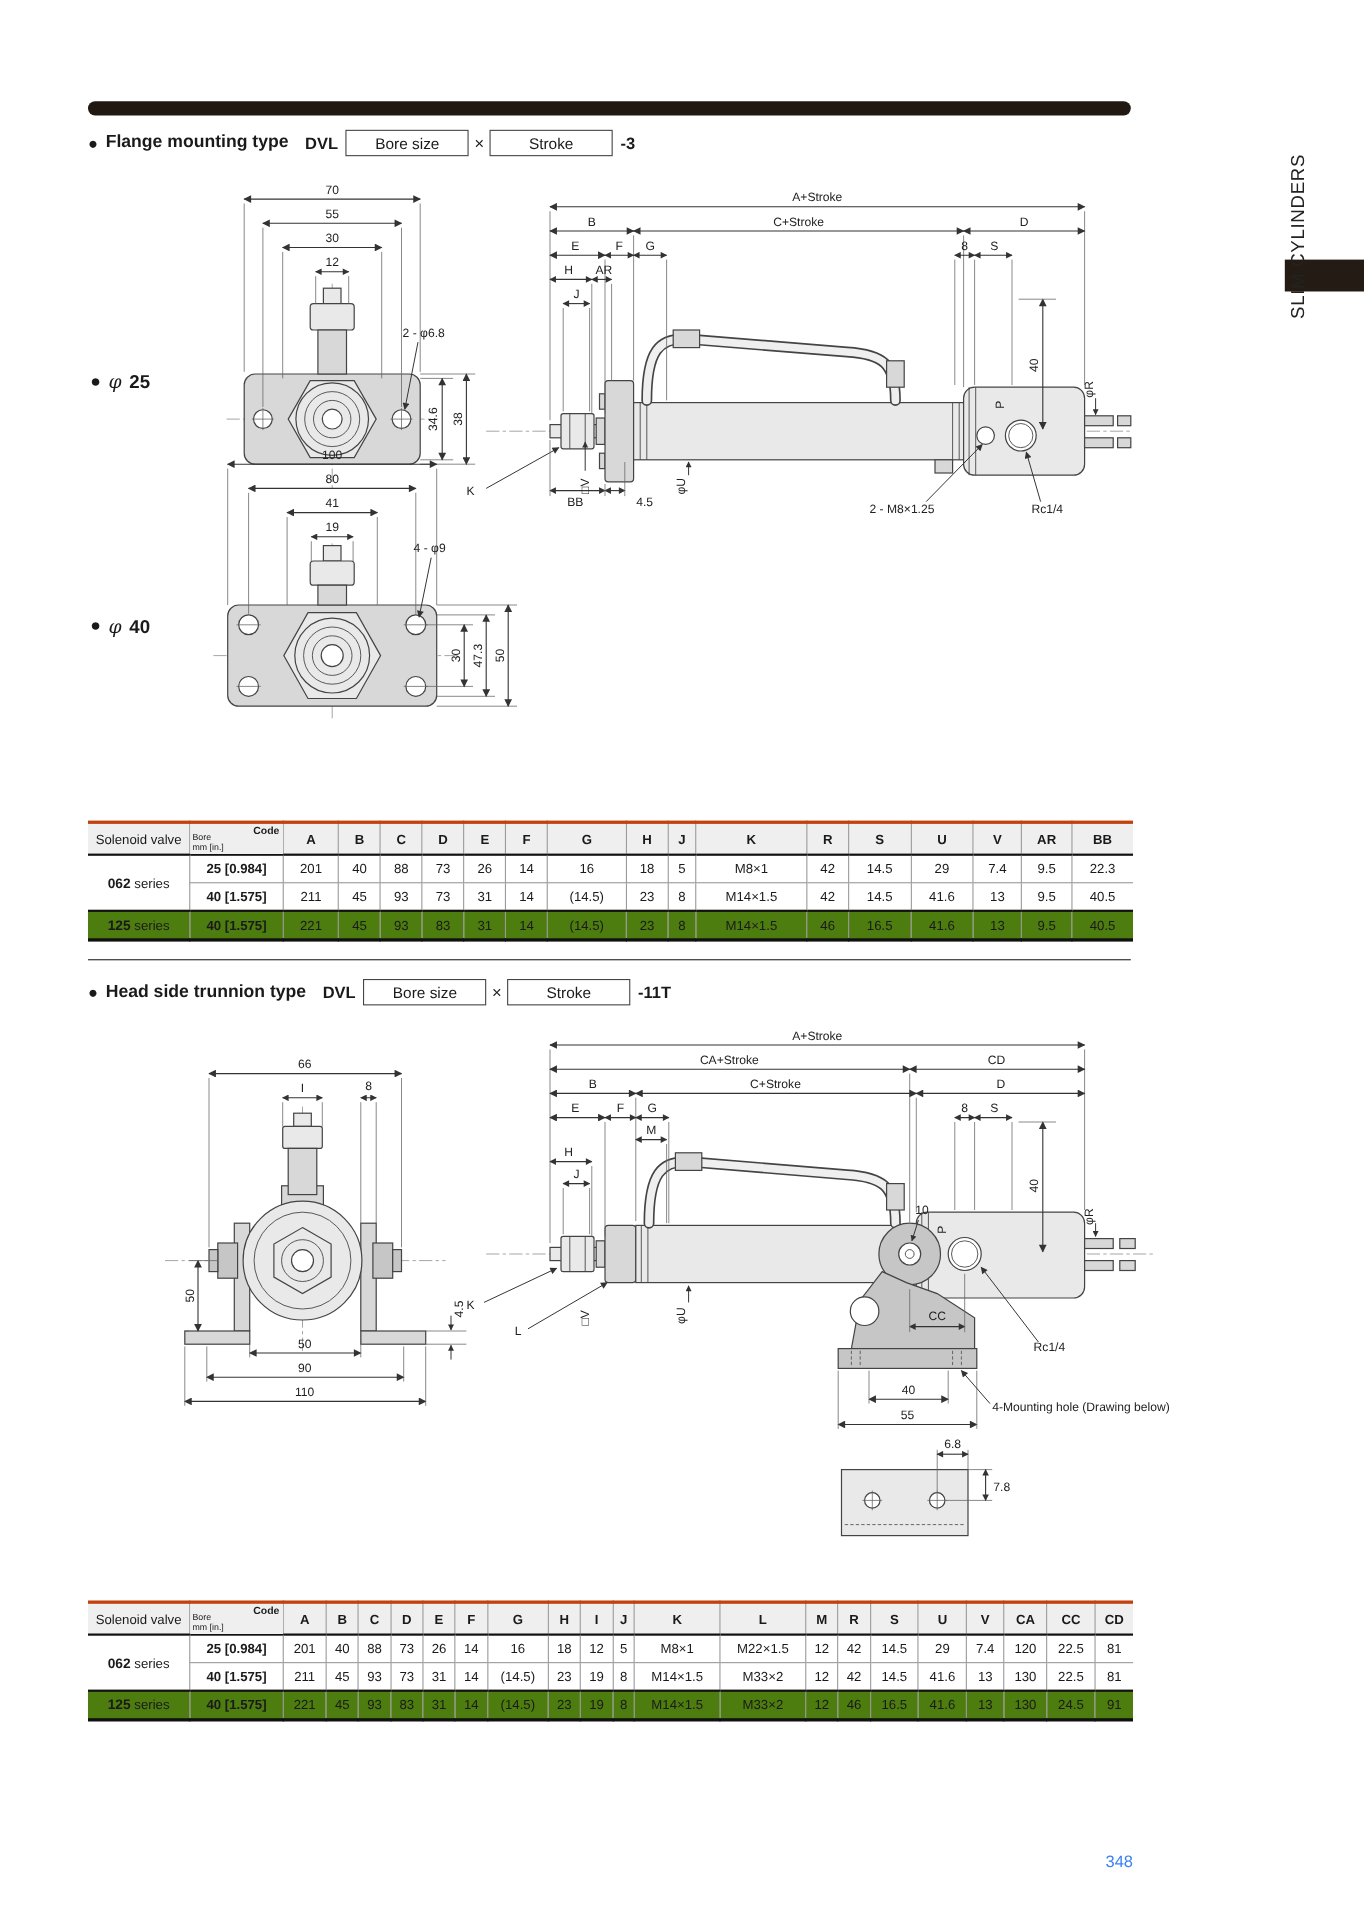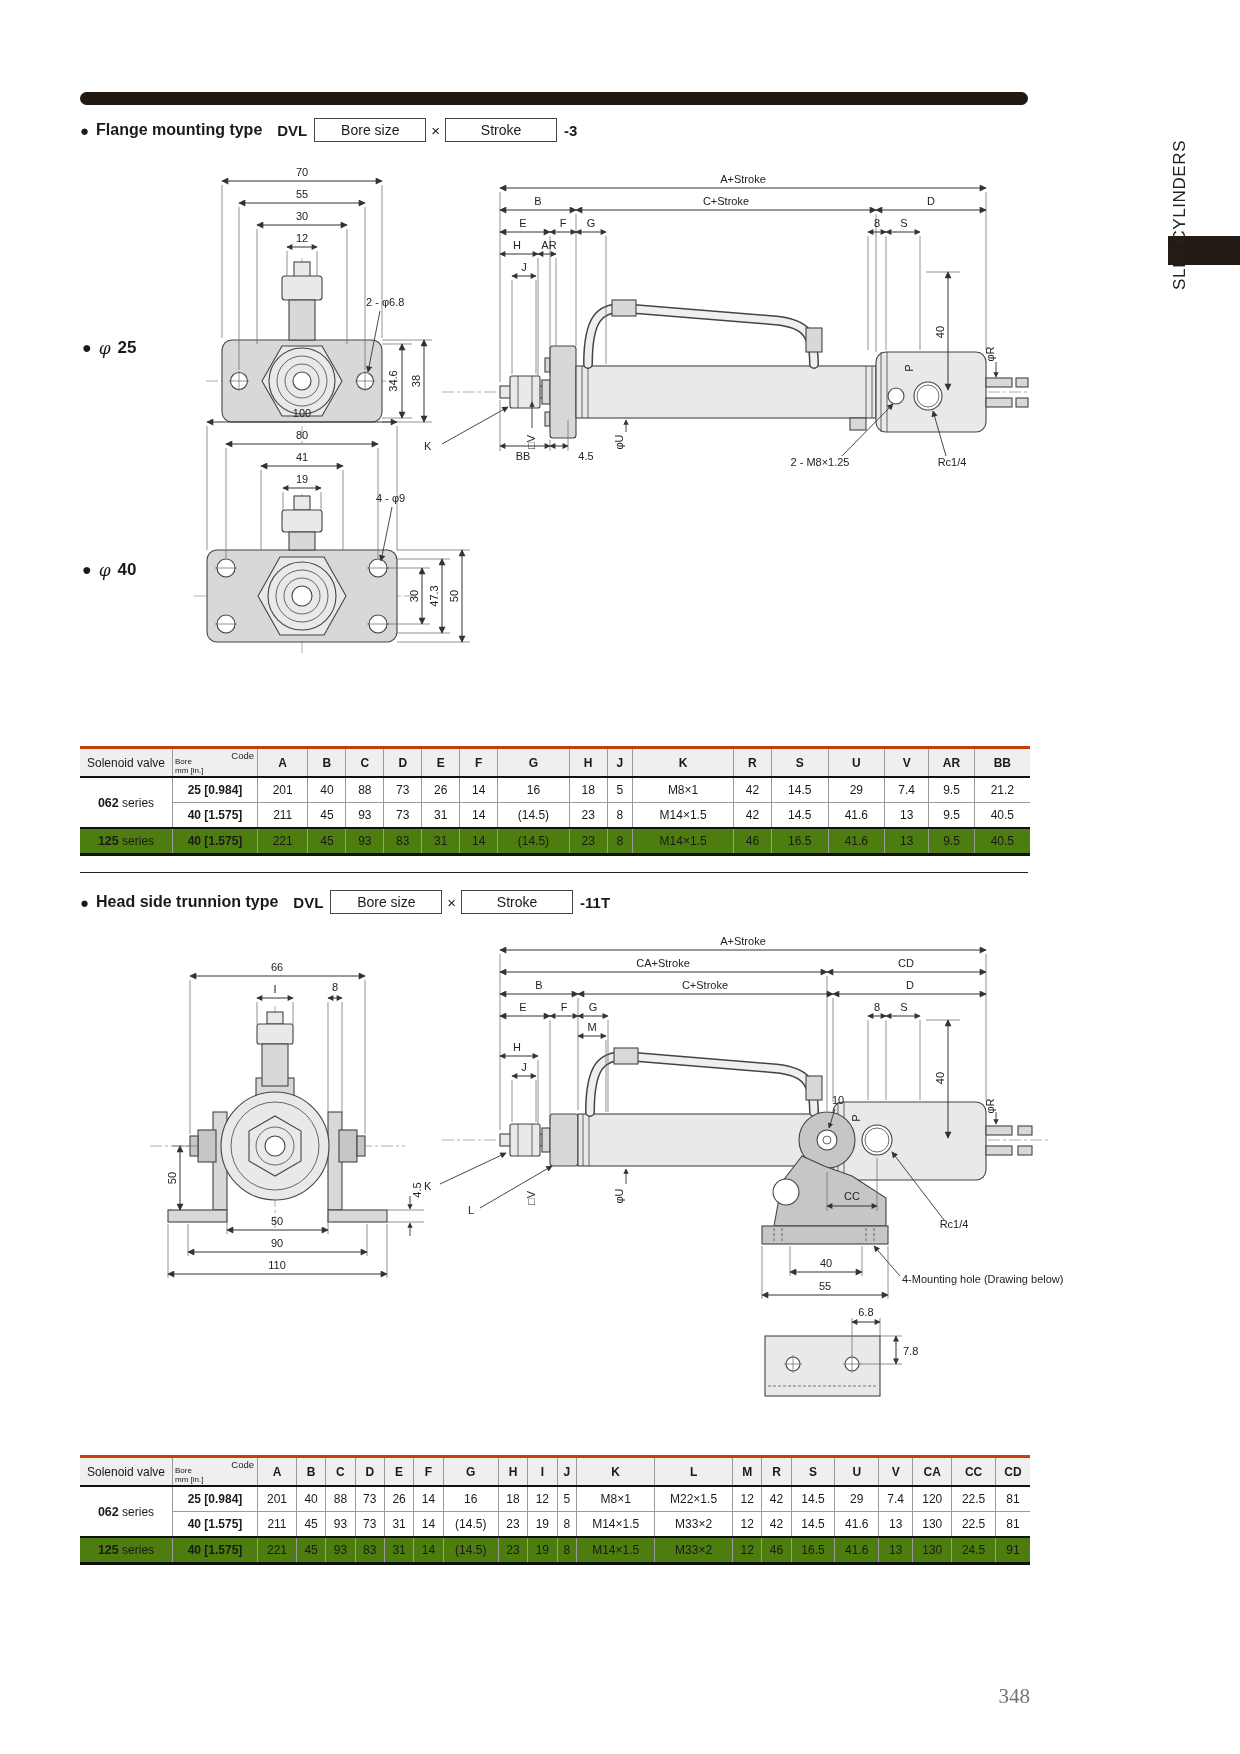--- a/index.html
+++ b/index.html
@@ -14,21 +14,21 @@
   .sh-name{font-weight:bold;font-size:16px;}
   .sh-model{font-weight:bold;font-size:15px;margin-left:8px;}
   .sh-box{border:1.6px solid #444;padding:0 19px;font-size:14px;height:22px;line-height:22px;min-width:72px;text-align:center;}
   .sh-x{font-size:15px;margin:0 -2px;}
   .sh-suffix{font-weight:bold;font-size:15px;}
   .size-label{position:absolute;display:flex;align-items:center;gap:7px;white-space:nowrap;}
   .size-bullet{font-size:16px;line-height:1;}
   .size-phi{font-family:"DejaVu Serif",serif;font-style:italic;font-size:17px;}
   .size-num{font-weight:bold;font-size:17px;}
   .rule{position:absolute;left:80px;top:872px;width:948px;border-top:1.5px solid #222;height:0;}
-  .page-num{position:absolute;left:940px;top:1684px;width:90px;text-align:right;font-size:21px;color:#737373;font-family:Liberation Serif, serif;}
+  .page-num{position:absolute;left:940px;top:1684px;width:90px;text-align:right;font-size:15px;color:#3b82f6;}
   .side-tab{position:absolute;right:0;top:236px;width:72px;height:29px;background:#241c14;}
   .side-text{position:absolute;right:50px;top:270px;width:20px;height:200px;}
   .side-text span{display:block;white-space:nowrap;transform:rotate(-90deg) translateX(-100%);
        transform-origin:0 0;font-size:17px;letter-spacing:0.6px;color:#222;}
   svg.draw{position:absolute;font-family:"Liberation Sans",sans-serif;}
   svg.draw text{font-size:11px;fill:#222;text-anchor:middle;}
   svg.draw text.ta-s{text-anchor:start;}
   .dim{stroke:#333;stroke-width:1;fill:none;}
   .dimline{marker-start:url(#ah);marker-end:url(#ah);}
   .dimline2{marker-start:url(#ah2);marker-end:url(#ah2);}
@@ -46,21 +46,21 @@
   .leader2{stroke:#333;stroke-width:0.9;fill:none;marker-end:url(#ah2);}
   .dim-table{position:absolute;left:80px;border-collapse:collapse;width:950px;font-size:12px;
      border-top:3px solid #c2410c;border-bottom:3px solid #111;}
   .dim-table th,.dim-table td{border:1px solid #9a9a9a;text-align:center;padding:1px 3px;height:22px;}
   .dim-table tr>*:first-child{border-left:0;}
   .dim-table tr>*:last-child{border-right:0;}
   .dim-table thead th{background:#efefef;font-weight:bold;border-bottom:2.5px solid #111;height:25px;}
   .dim-table thead th.label-col{font-weight:normal;width:86px;}
   .corner-cell{position:relative;width:78px;padding:0;background-color:#efefef;
      background-image:linear-gradient(to bottom right,transparent 48%,#888 48%,#888 52%,transparent 52%);}
-  .corner-top{position:absolute;top:1px;right:3px;font-size:9.5px;font-weight:normal;}
+  .corner-top{position:absolute;top:1px;right:3px;font-size:9.5px;font-weight:bold;}
   .corner-bottom{position:absolute;bottom:0;left:2px;font-size:8px;font-weight:normal;
      line-height:1.1;text-align:left;white-space:pre-line;}
   .series-cell b{font-size:12.5px;}
   .bore-cell{font-weight:bold;white-space:nowrap;}
   .dim-table tbody tr:last-child td{background:#4d7c0f;border-top:2px solid #111;}
 </style>
 </head>
 <body>
 
 <div class="page">
@@ -329,21 +329,21 @@
           <td>14</td>
           <td>16</td>
           <td>18</td>
           <td>5</td>
           <td>M8×1</td>
           <td>42</td>
           <td>14.5</td>
           <td>29</td>
           <td>7.4</td>
           <td>9.5</td>
-          <td>21.2</td>
+          <td>22.3</td>
         </tr>
         <tr>
           <td class="bore-cell">40 [1.575]</td>
           <td>211</td>
           <td>45</td>
           <td>93</td>
           <td>73</td>
           <td>31</td>
           <td>14</td>
           <td>(14.5)</td>

